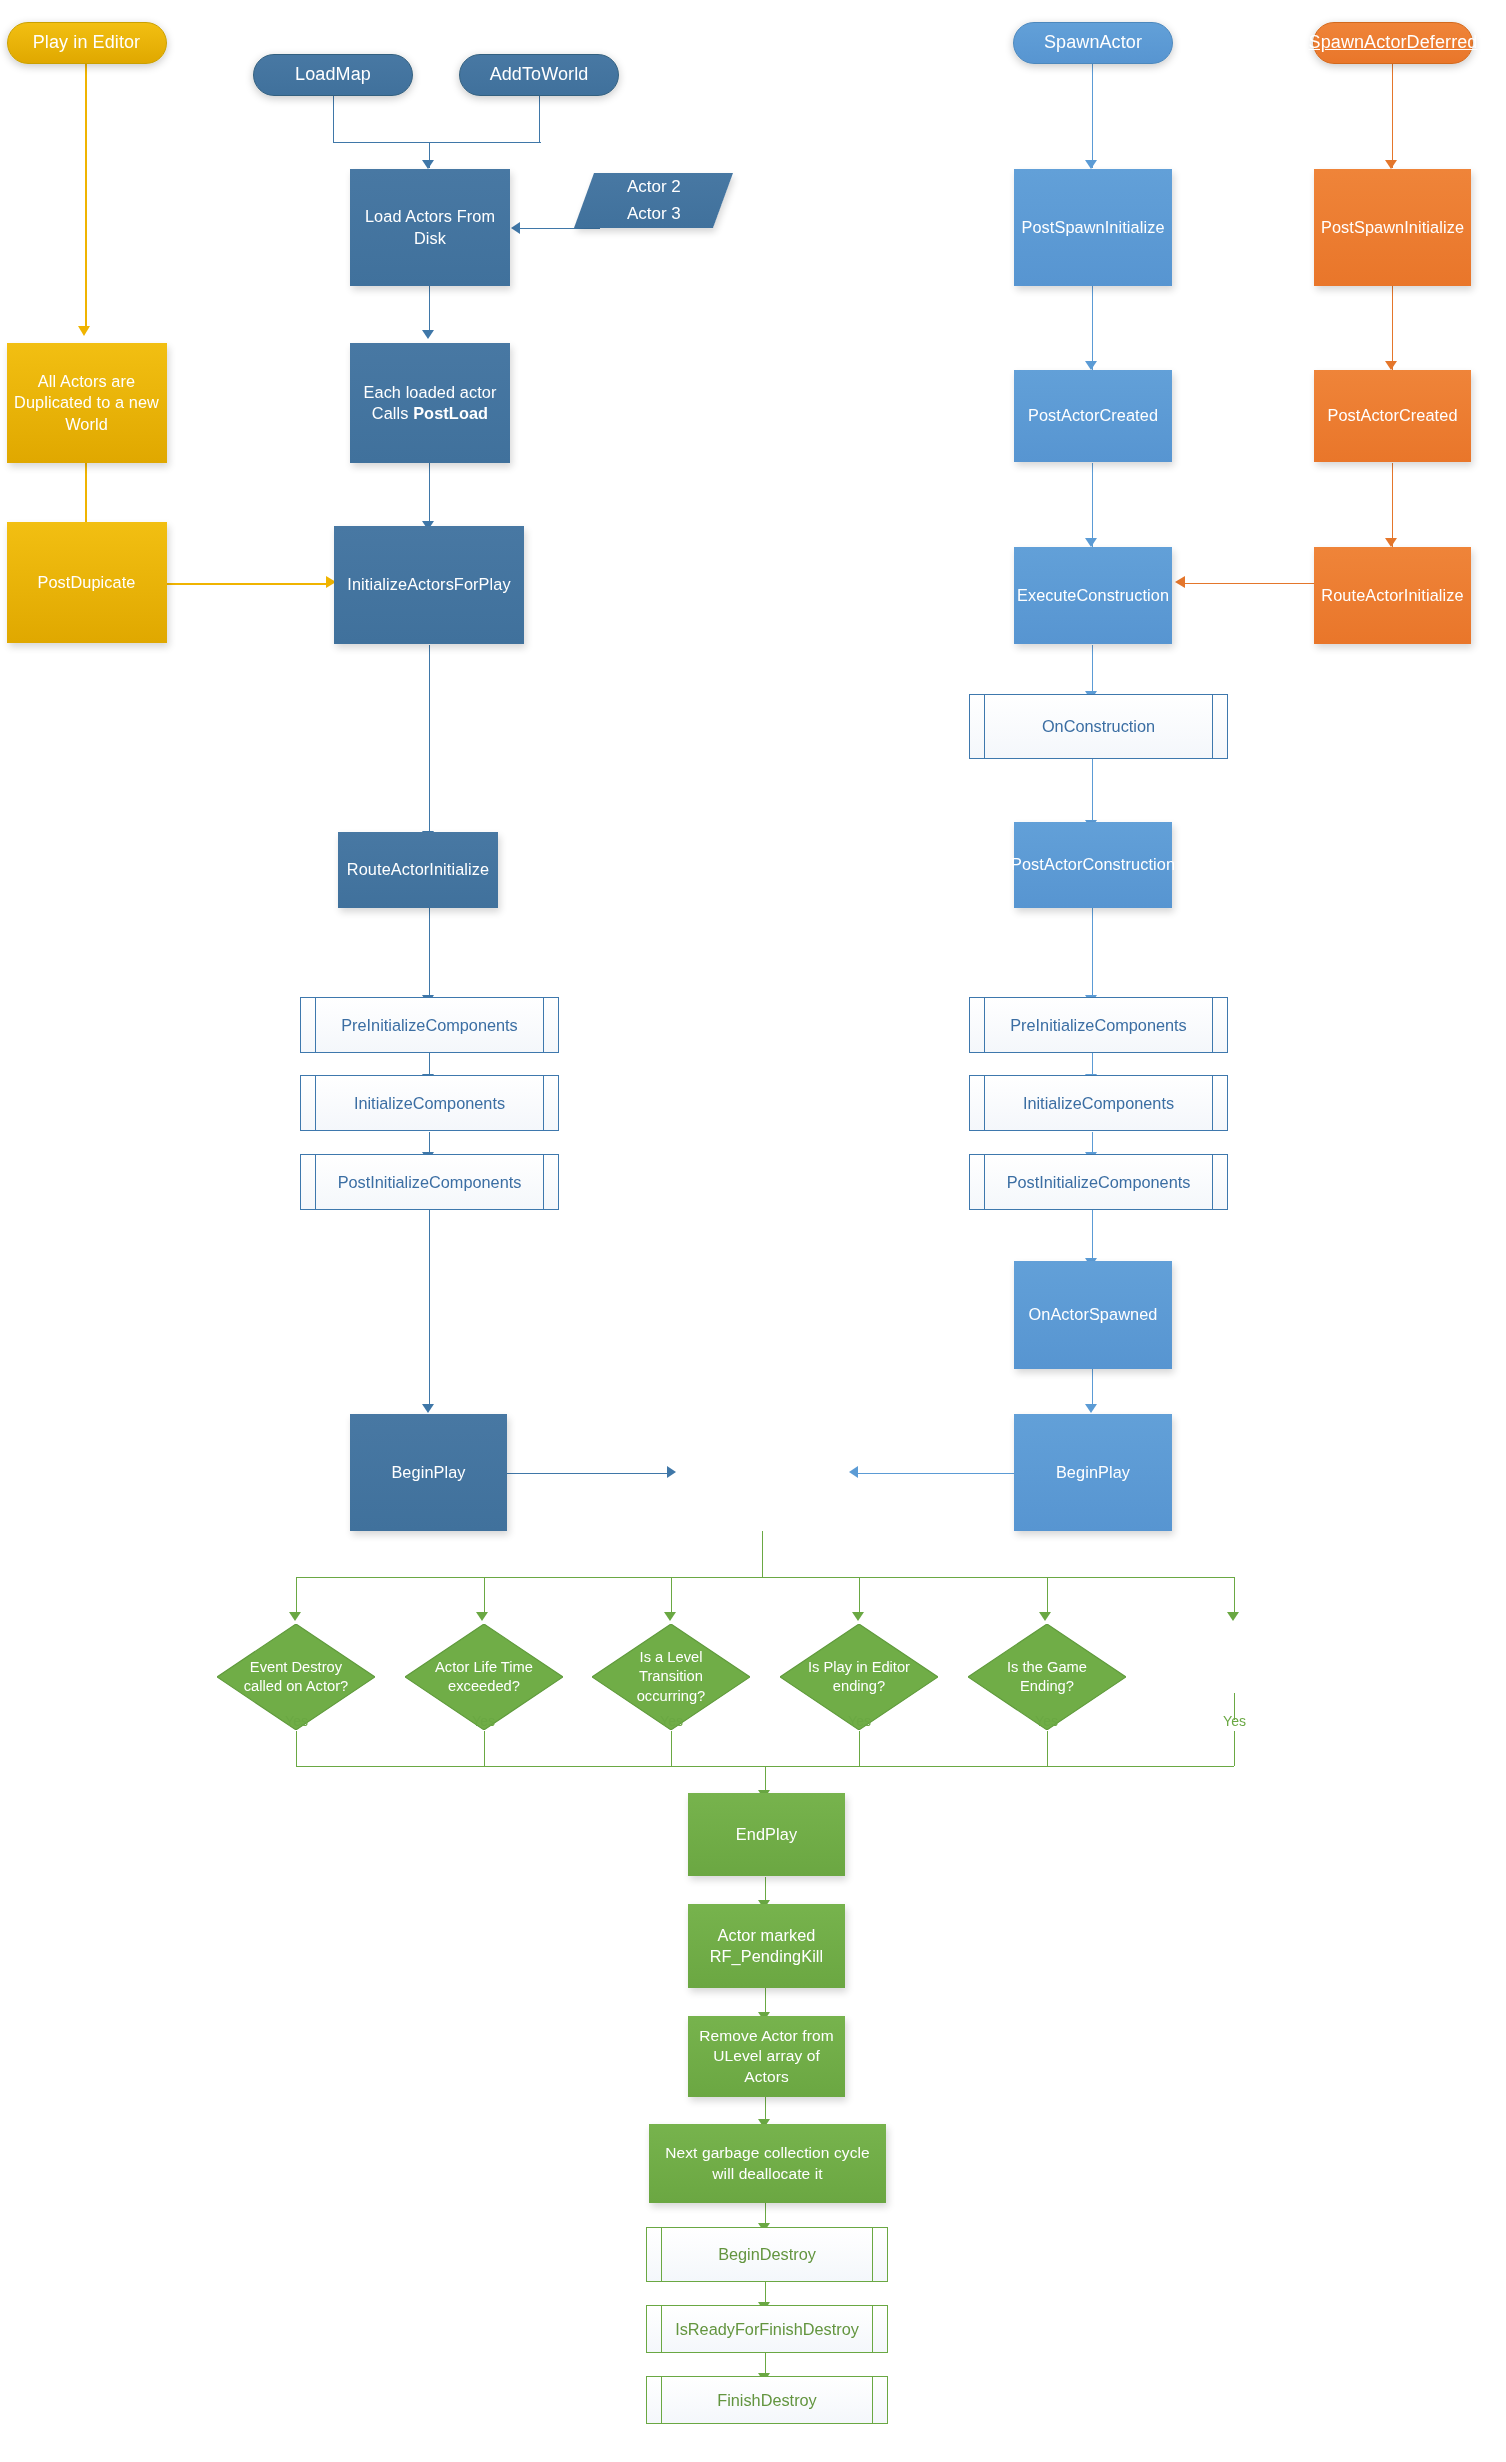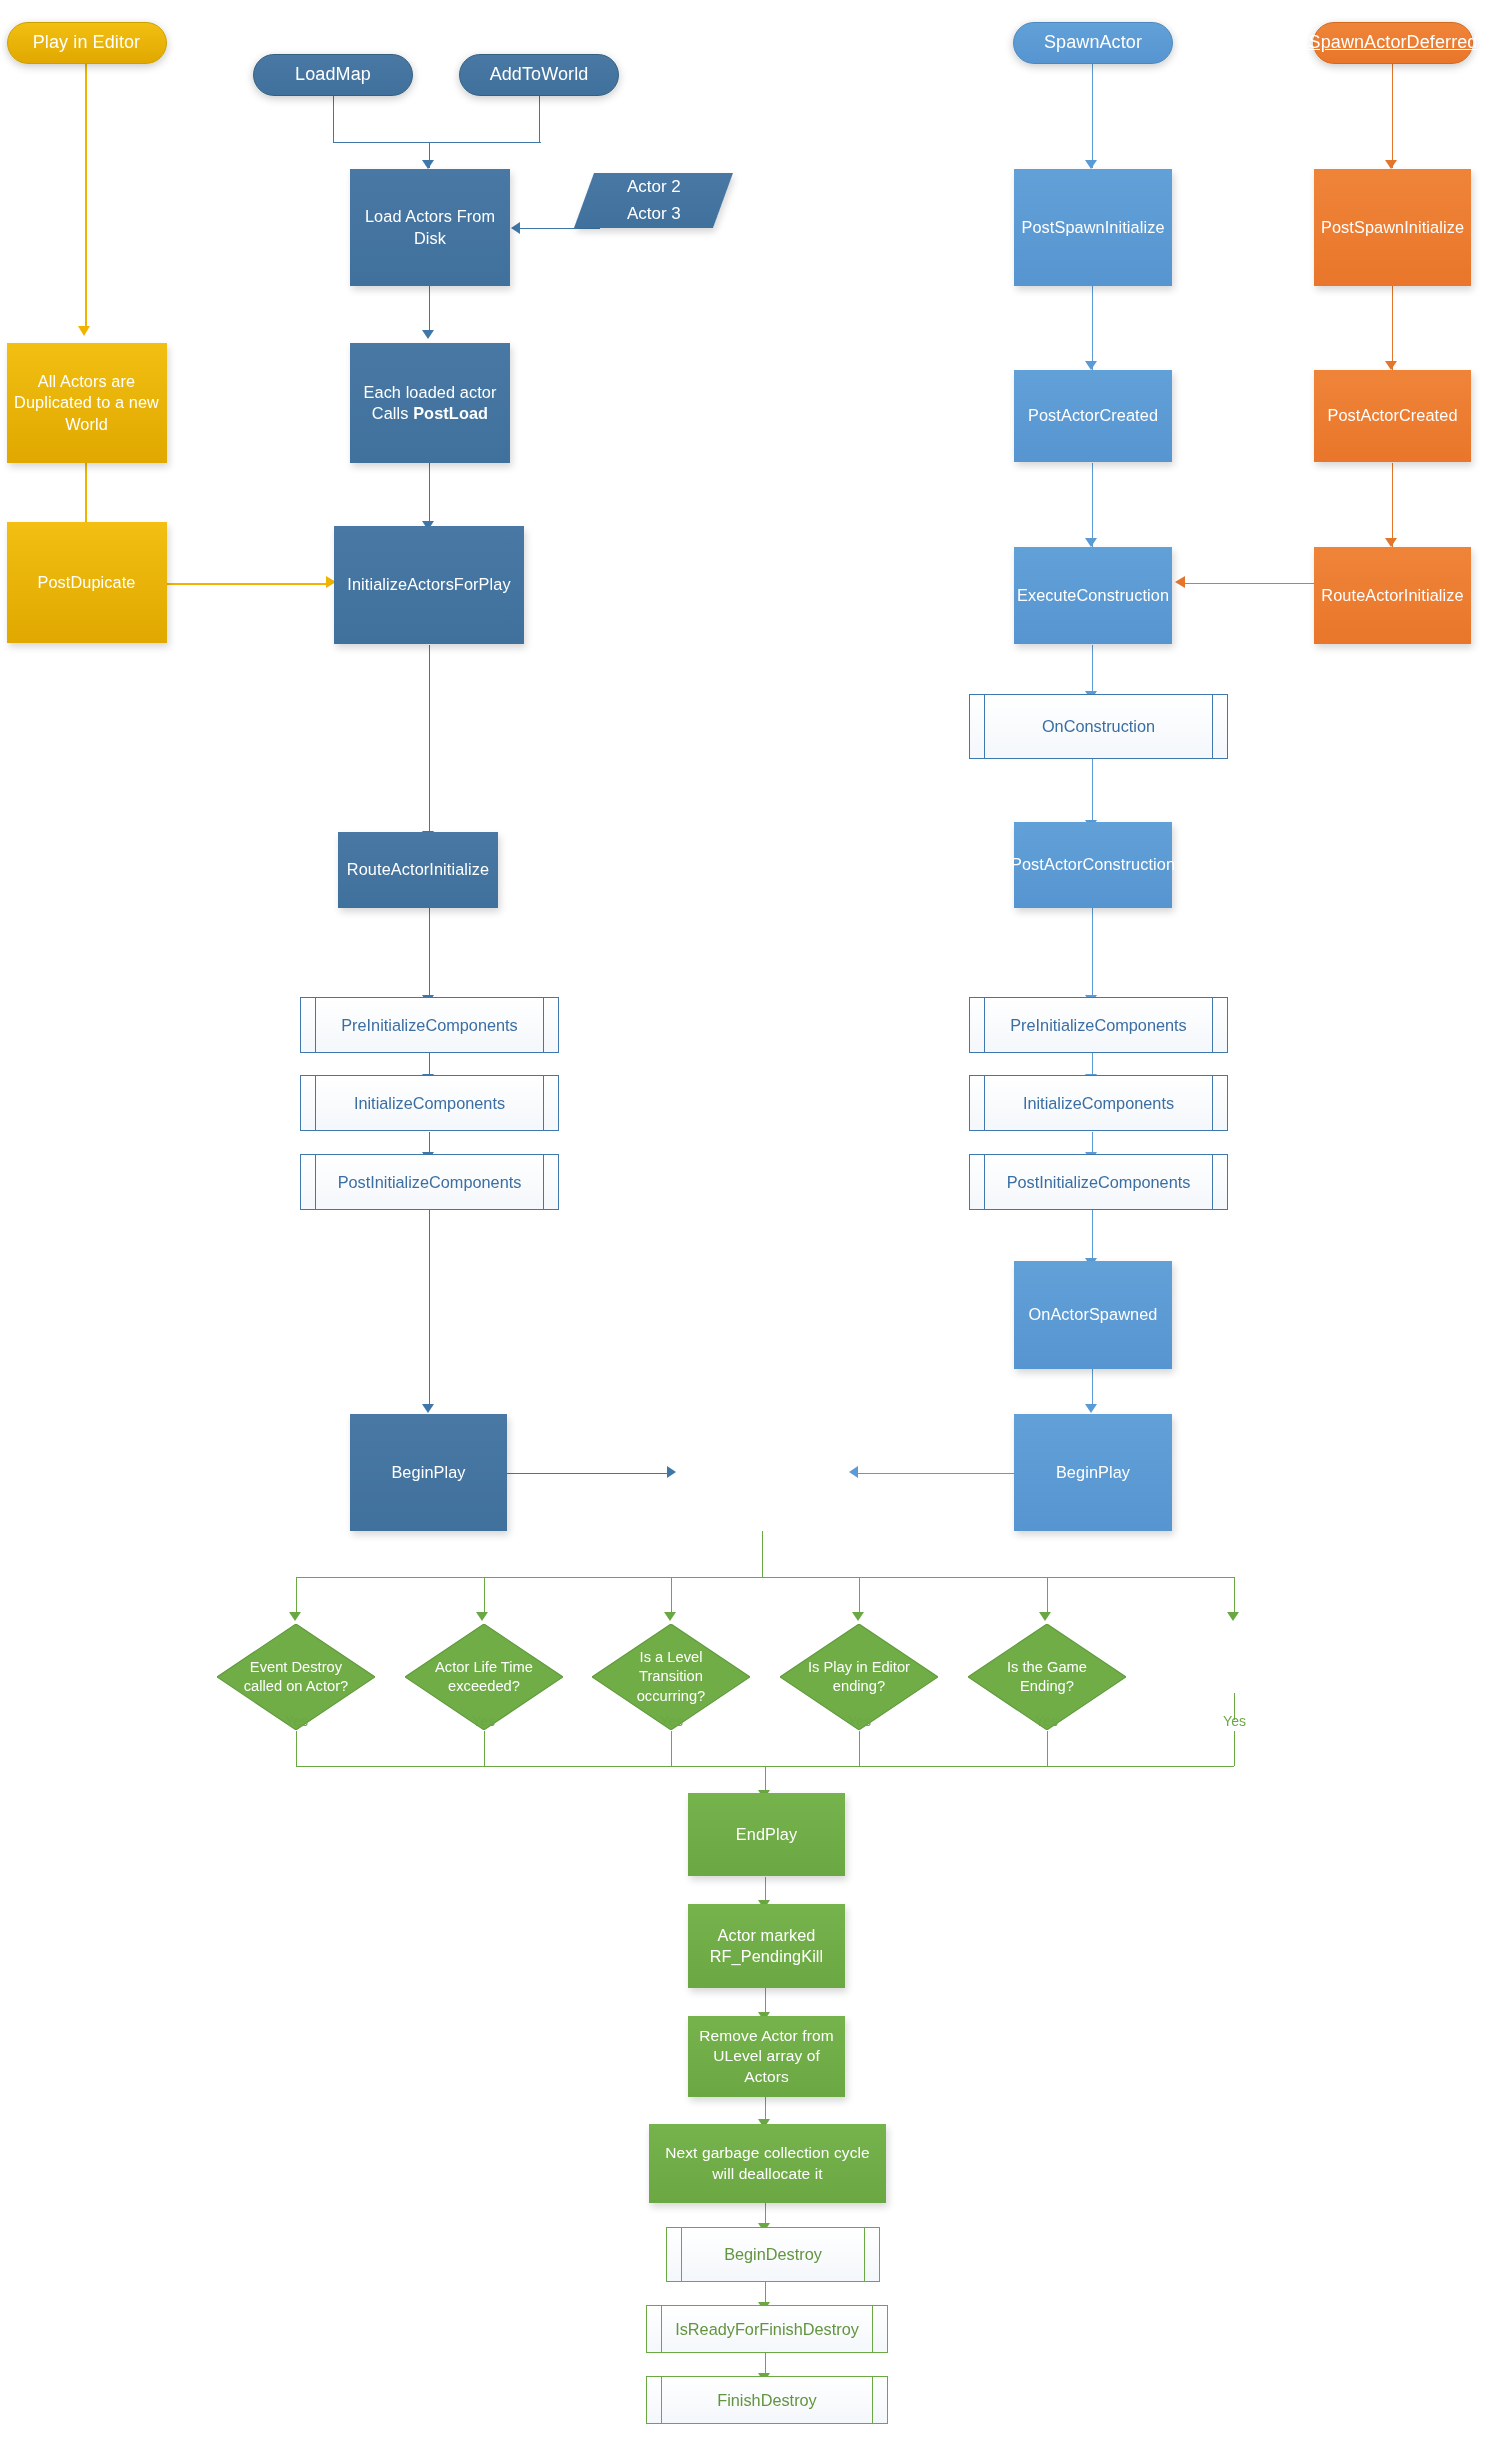--- a/index.html
+++ b/index.html
@@ -426,21 +426,21 @@
   <div class="node proc fill-green" style="left:688px;top:1904px;width:157px;height:84px;font-size:16.3px;">Actor marked
 RF_PendingKill</div>
 
   <div class="node proc fill-green" style="left:688px;top:2016px;width:157px;height:81px;font-size:15.5px;">Remove Actor from
 ULevel array of
 Actors</div>
 
   <div class="node proc fill-green" style="left:649px;top:2124px;width:237px;height:79px;font-size:15.5px;">Next garbage collection cycle
 will deallocate it</div>
 
-  <div class="subroutine sub-green" style="left:666px;top:2227px;width:214px;height:55px;">
+  <div class="subroutine sub-green" style="left:646px;top:2227px;width:242px;height:55px;">
     <span class="bar l"></span>
     <span class="bar r"></span>
     <span>BeginDestroy</span>
   </div>
 
   <div class="subroutine sub-green" style="left:646px;top:2305px;width:242px;height:48px;">
     <span class="bar l"></span>
     <span class="bar r"></span>
     <span>IsReadyForFinishDestroy</span>
   </div>

